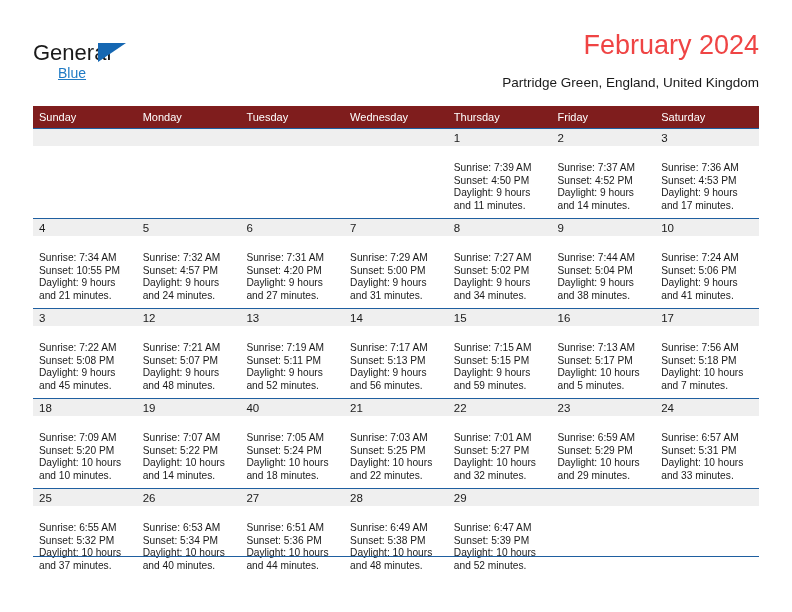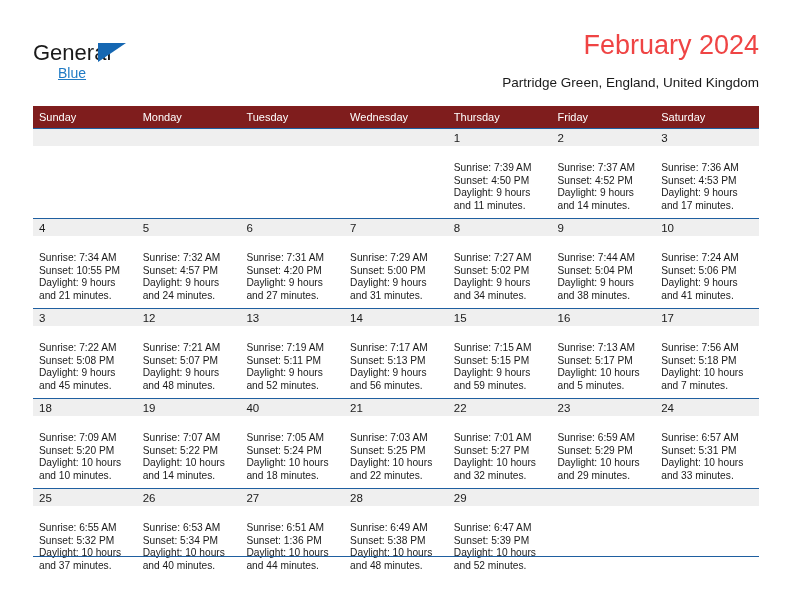--- a/index.html
+++ b/index.html
@@ -434,21 +434,21 @@
               <div>Sunrise: 6:53 AM</div>
               <div>Sunset: 5:34 PM</div>
               <div>Daylight: 10 hours</div>
               <div>and 40 minutes.</div>
             </div>
           </td>
           <td class="day-cell">
             <div class="daynum-band">27</div>
             <div class="cell-body">
               <div>Sunrise: 6:51 AM</div>
-              <div>Sunset: 1:36 PM</div>
+              <div>Sunset: 5:36 PM</div>
               <div>Daylight: 10 hours</div>
               <div>and 44 minutes.</div>
             </div>
           </td>
           <td class="day-cell">
             <div class="daynum-band">28</div>
             <div class="cell-body">
               <div>Sunrise: 6:49 AM</div>
               <div>Sunset: 5:38 PM</div>
               <div>Daylight: 10 hours</div>

